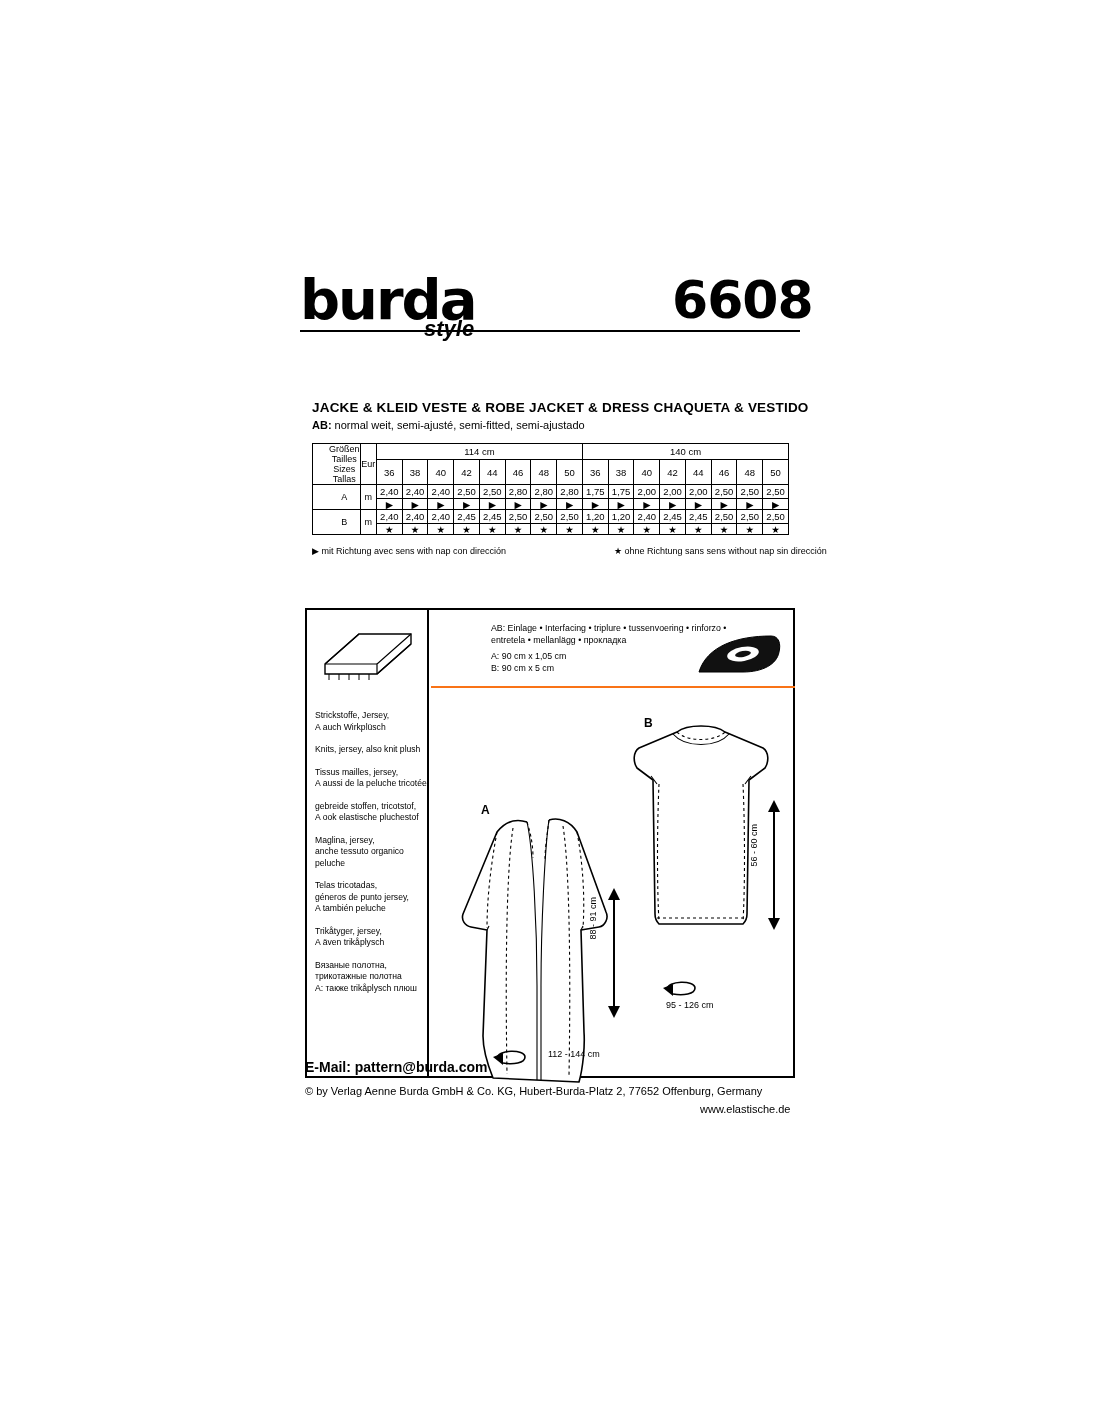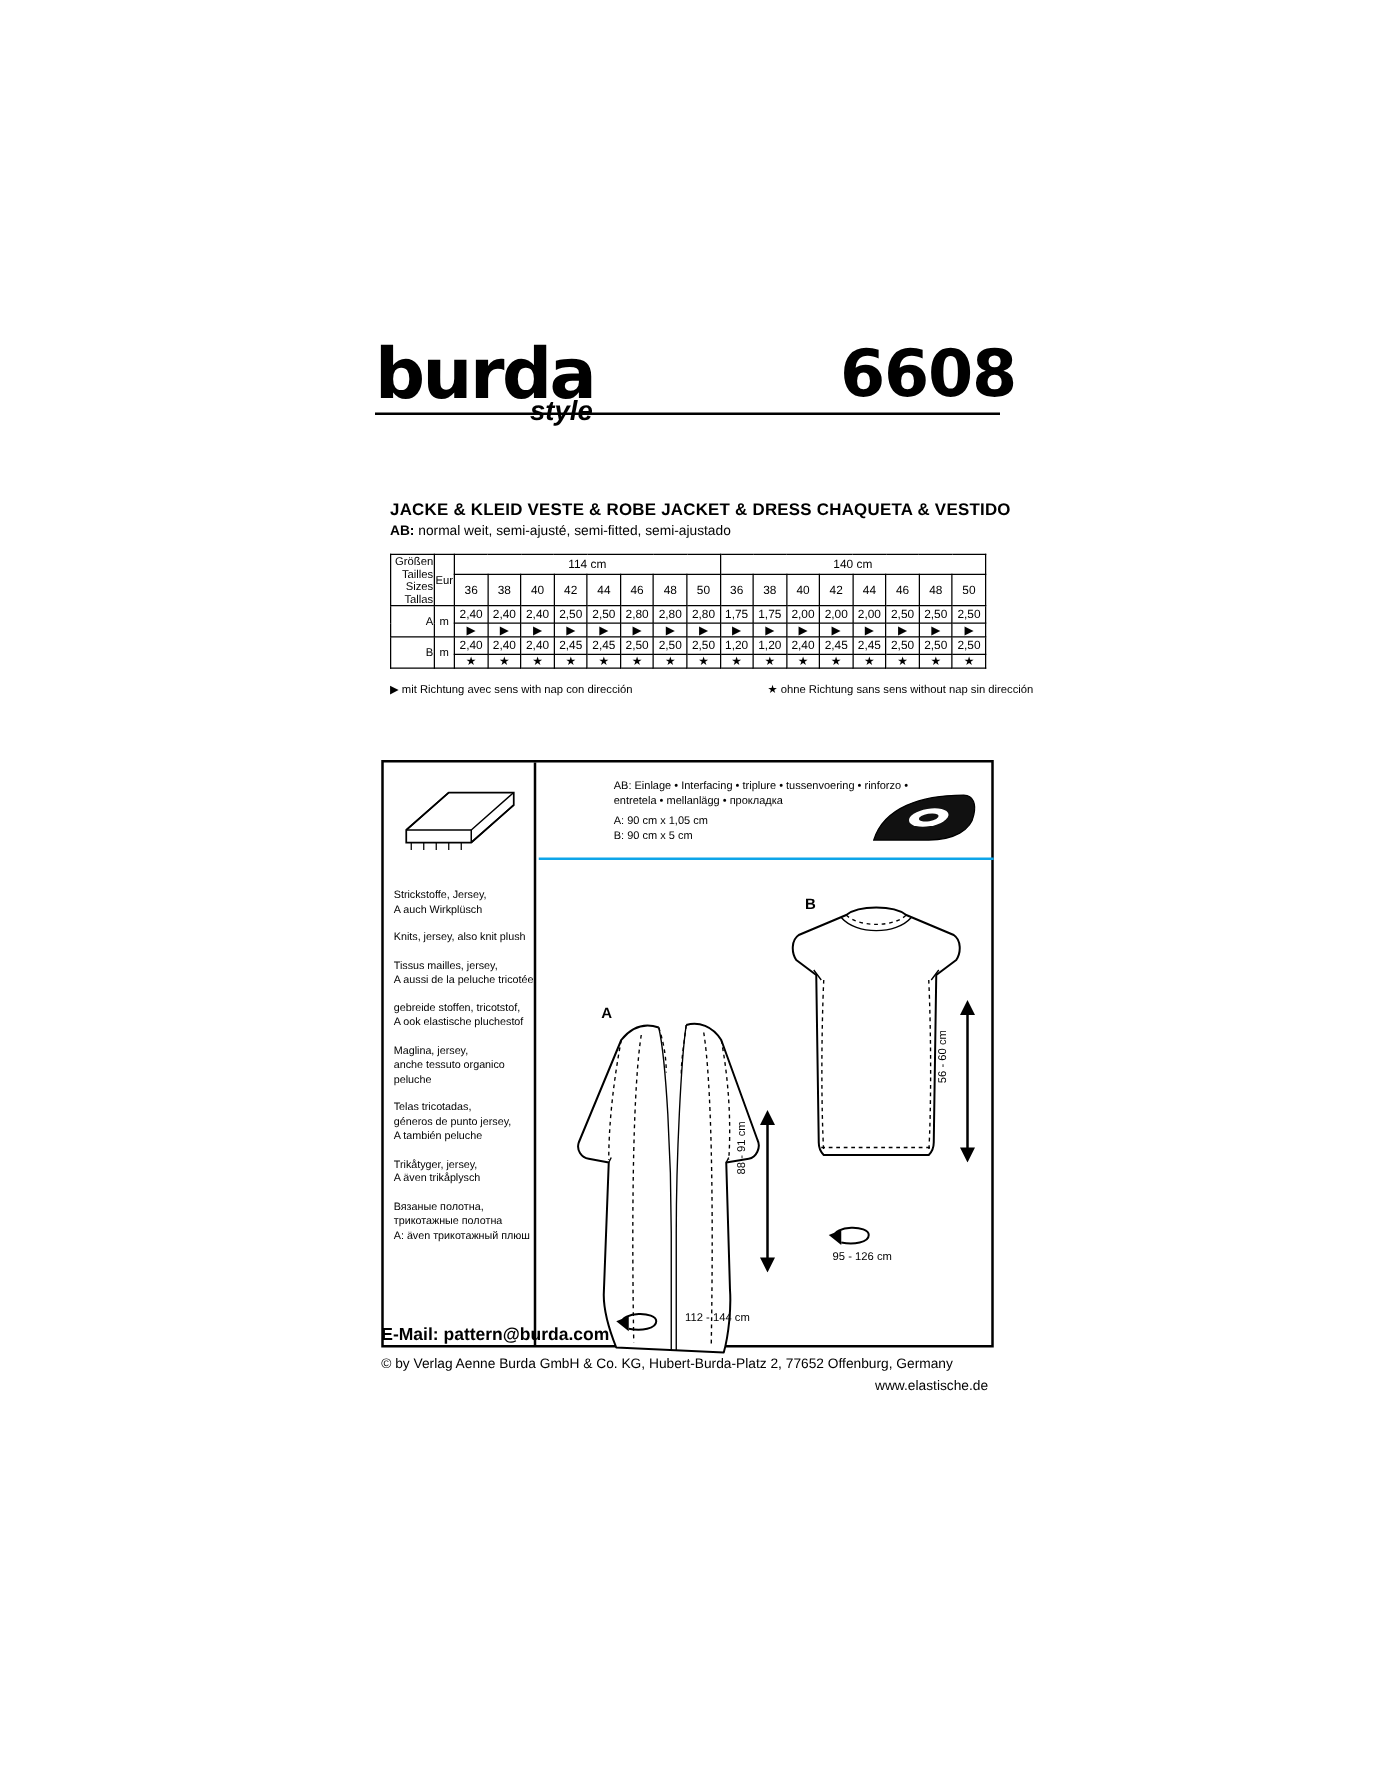--- a/index.html
+++ b/index.html
@@ -14,38 +14,38 @@
   .pattern-no{position:absolute;left:672px;top:270px;font-family:"DejaVu Sans",sans-serif;font-weight:bold;font-size:52px;letter-spacing:-1px;}
 
   
   .title-line{position:absolute;left:312px;top:400px;font-size:13.5px;font-weight:bold;letter-spacing:.2px;}
   .subtitle{position:absolute;left:312px;top:419px;font-size:11px;}
   .subtitle b{font-weight:bold;}
 
   
   .ytable{position:absolute;left:312px;top:443px;width:477px;border-collapse:collapse;}
   .ytable td,.ytable th{border:1px solid #000;font-size:9.5px;padding:0;text-align:center;font-weight:normal;vertical-align:middle;}
-  .ytable .lbl{text-align:right;padding-left:3px;font-size:9px;}
+  .ytable .lbl{text-align:center;padding-left:16px;font-size:9px;}
   .ytable .unit{width:16px;font-size:9px;}
   .ytable .grp{height:15px;font-size:10px;}
   .ytable .hdr td{height:22px;}
   .ytable .v{width:27px;}
   .ytable .rowcell{height:13px;}
   .sym{height:10px;font-size:9px;line-height:9px;}
   .nap-note{position:absolute;left:312px;top:546px;font-size:9px;}
   .nap-note .s2{position:absolute;left:302px;top:0;white-space:nowrap;}
   .nb{font-size:9px;}
 
   
   .frame{position:absolute;left:305px;top:608px;width:490px;height:470px;border:2px solid #000;box-sizing:border-box;}
   .col-left{position:absolute;left:0;top:0;width:122px;height:466px;border-right:2px solid #000;box-sizing:border-box;}
   .fab-list{position:absolute;left:8px;top:100px;width:112px;font-size:8.6px;line-height:11.5px;}
   .fab-list div{margin-bottom:11px;}
   .fab-list div.ru{font-weight:normal;}
-  .interf{position:absolute;left:124px;top:0;width:364px;height:78px;border-bottom:2px solid #0ea5e9;box-sizing:border-box;}
+  .interf{position:absolute;left:124px;top:0;width:364px;height:78px;border-bottom:2px solid #f97316;box-sizing:border-box;}
   .interf-text{position:absolute;left:60px;top:12px;font-size:8.8px;line-height:12px;}
 
   
   .draw{position:absolute;left:124px;top:78px;width:364px;height:388px;}
   .lbl-a{position:absolute;left:50px;top:115px;font-size:12px;font-weight:bold;}
   .lbl-b{position:absolute;left:213px;top:28px;font-size:12px;font-weight:bold;}
   .meas{position:absolute;font-size:9px;}
   .meas.vert{writing-mode:vertical-rl;transform:rotate(180deg);}
   .cap{position:absolute;font-size:9px;padding-left:11px;}
 
@@ -208,21 +208,21 @@
 A ook elastische pluchestof</div>
         <div style="white-space:pre-line">Maglina, jersey,
 anche tessuto organico peluche</div>
         <div style="white-space:pre-line">Telas tricotadas,
 géneros de punto jersey,
 A también peluche</div>
         <div style="white-space:pre-line">Trikåtyger, jersey,
 A även trikåplysch</div>
         <div class="ru" style="white-space:pre-line">Вязаные полотна,
 трикотажные полотна
-A: även трикотажный плюш</div>
+A: также trikåplysch плюш</div>
       </div>
     </div>
 
     <div class="interf">
       <div class="interf-text">
         <div>AB: Einlage • Interfacing • triplure • tussenvoering • rinforzo •</div>
         <div>entretela • mellanlägg • прокладка</div>
         <div style="height:4px"></div>
         <div>A: 90 cm x 1,05 cm</div>
         <div>B: 90 cm x 5 cm</div>

